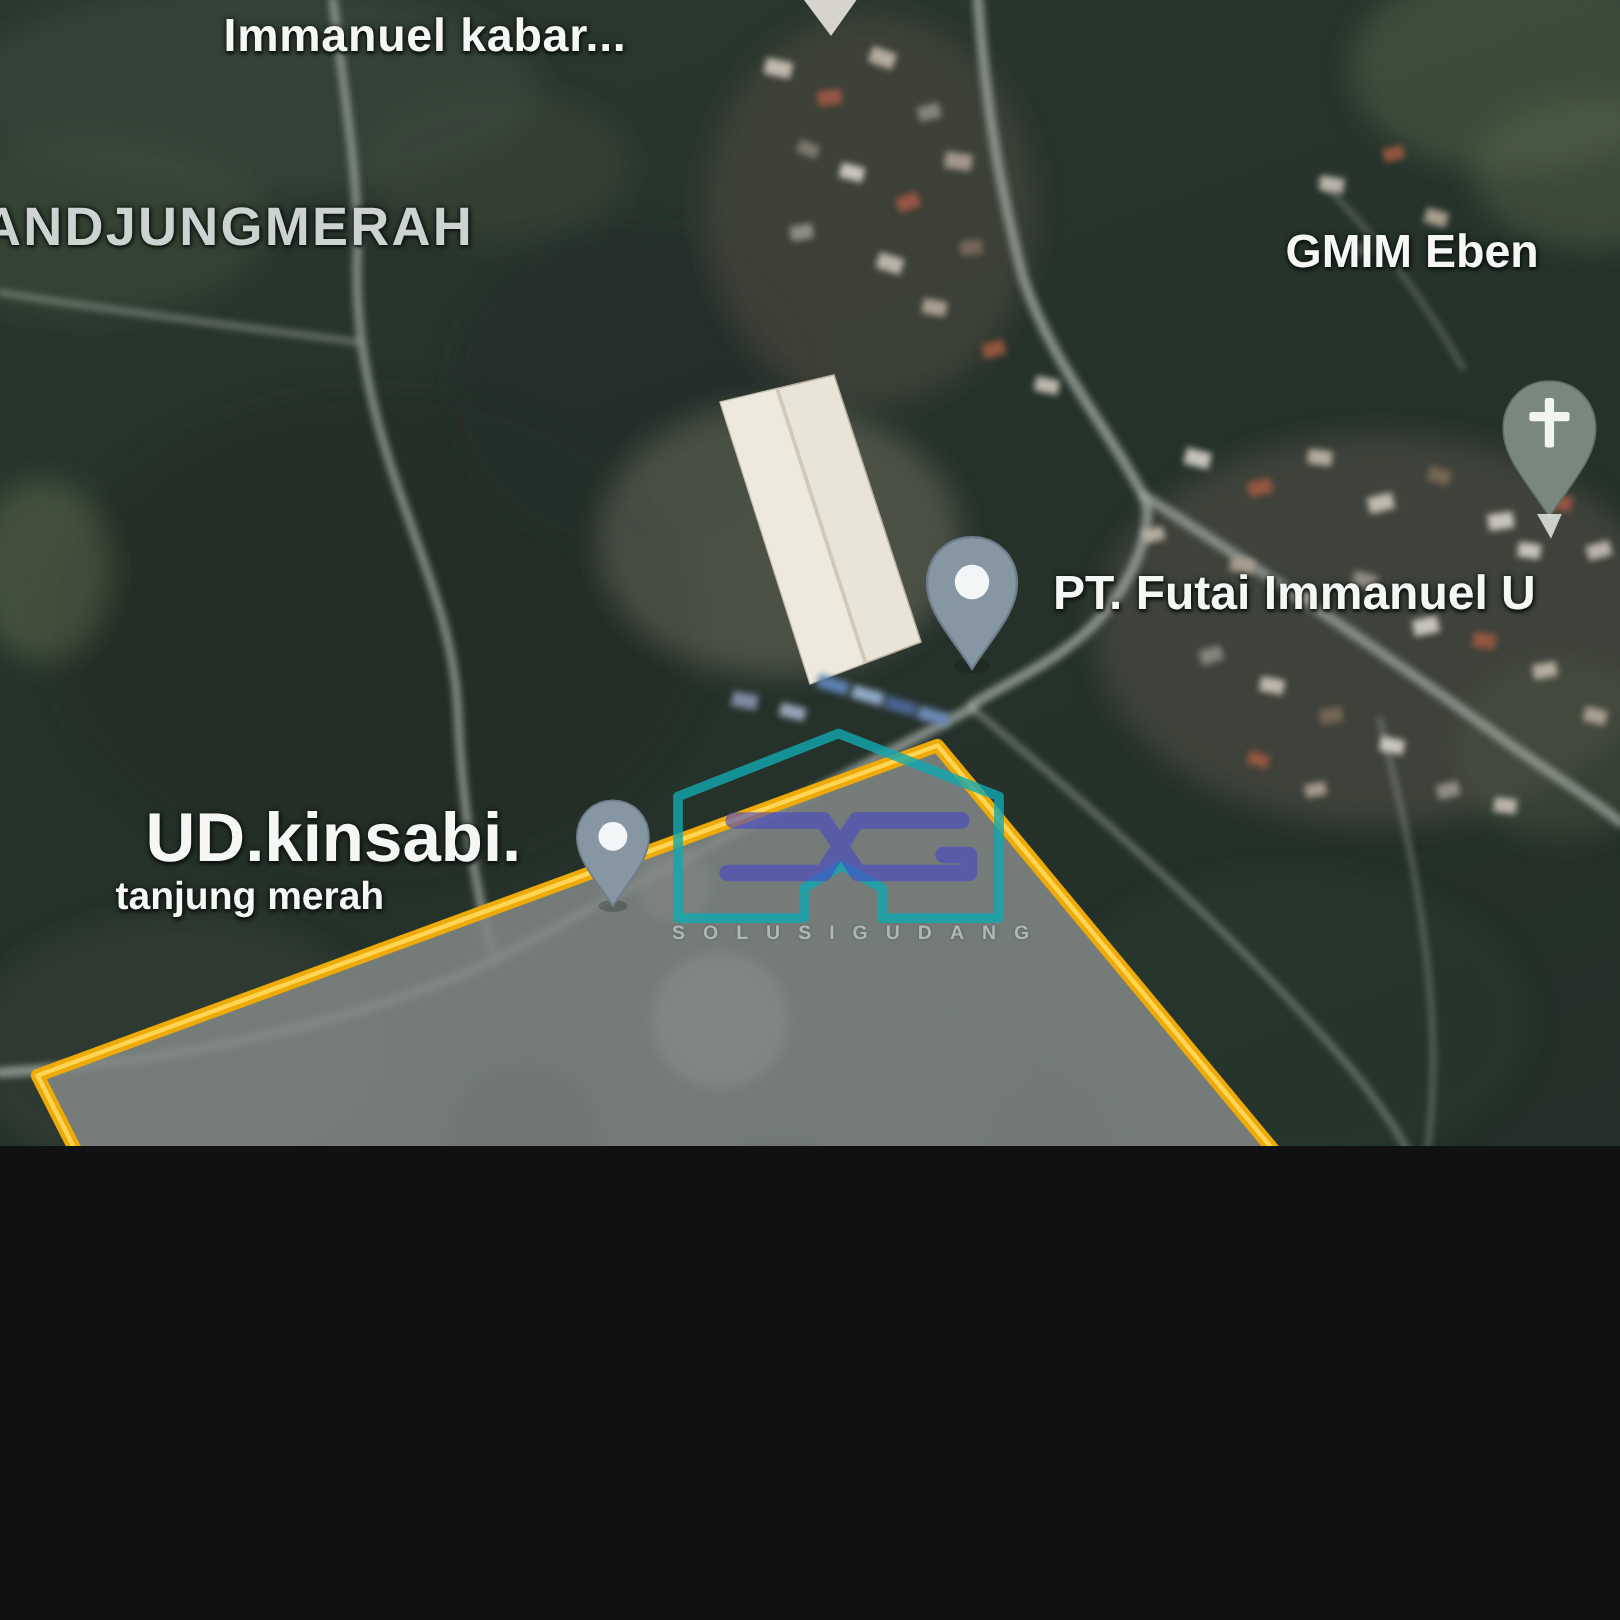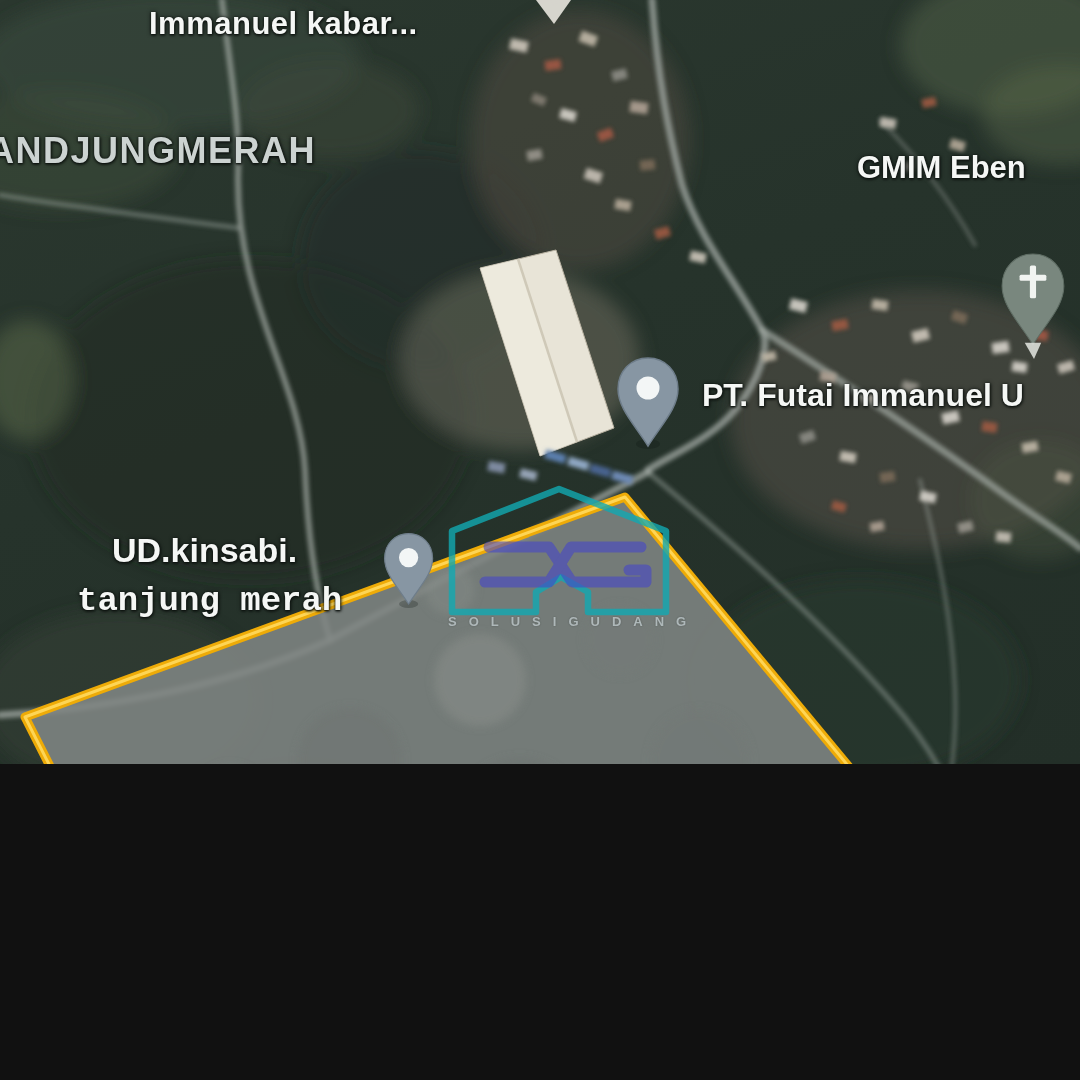--- a/index.html
+++ b/index.html
@@ -12,22 +12,22 @@
   .maplabel{
     position:absolute;color:#f5f7f5;font-weight:700;white-space:nowrap;
     text-shadow:0 1px 2px rgba(14,19,16,.95),0 0 4px rgba(14,19,16,.85),1px 1px 3px rgba(14,19,16,.7);
     cursor:pointer;
   }
   .lbl-immanuel{left:149px;top:6px;font-size:31px;letter-spacing:.5px;}
   .lbl-locality{left:-12px;top:130px;font-size:36px;letter-spacing:1.5px;color:#ccd3d1;}
   .lbl-gmim1{left:857px;top:150px;font-size:31px;}
   .lbl-gmim2{left:906px;top:198px;font-size:31px;}
   .lbl-futai{left:702px;top:377px;font-size:32px;}
-  .lbl-ud1{left:112px;top:531px;font-size:34px;}
-  .lbl-ud2{left:77px;top:582px;font-size:34px;font-family:Liberation Mono, monospace;}
+  .lbl-ud1{left:97px;top:531px;font-size:46px;}
+  .lbl-ud2{left:77px;top:582px;font-size:26px;}
   .wm-caption{
     position:absolute;left:448px;top:614px;width:300px;
     font-size:13px;font-weight:700;letter-spacing:12px;color:#b4bdbf;
     opacity:.92;text-shadow:0 0 2px rgba(40,50,48,.4);
   }
 </style>
 </head>
 <body>
 
 <div id="stage">

